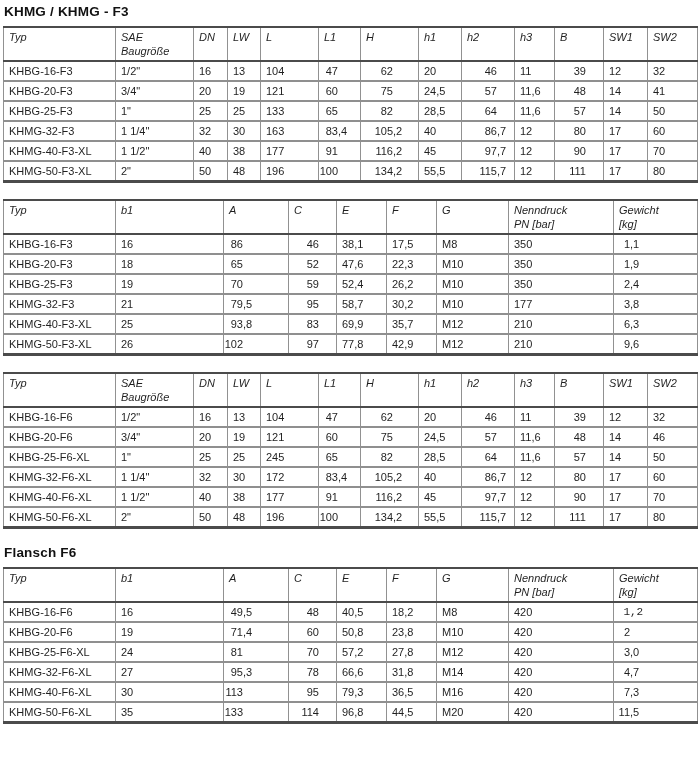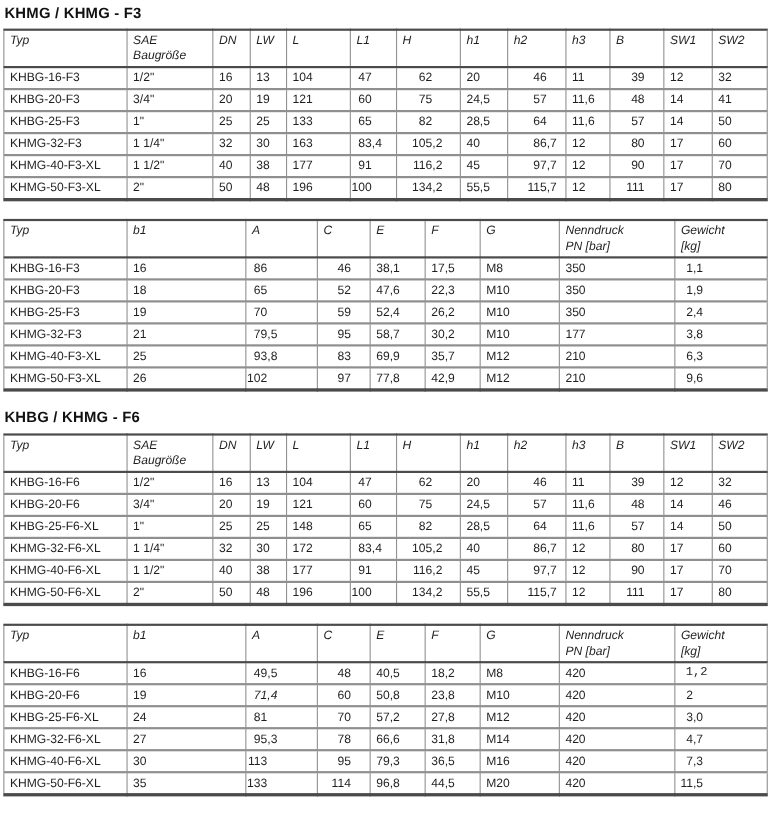--- a/index.html
+++ b/index.html
@@ -293,21 +293,20 @@
           <td>42,9</td>
           <td>M12</td>
           <td>210</td>
           <td style="padding-left: 3px;"><span class="di" style="width: 13px;">9</span><span class="dd">,6</span></td>
         </tr>
       </tbody>
     </table>
 </div>
 
 <div class="section">
-  <h2 class="section-title">KHBG / KHMG - F6</h2>
   <table class="spec">
       <colgroup>
         <col style="width: 112px;">
         <col style="width: 78px;">
         <col style="width: 34px;">
         <col style="width: 33px;">
         <col style="width: 58px;">
         <col style="width: 42px;">
         <col style="width: 58px;">
         <col style="width: 43px;">
@@ -364,21 +363,21 @@
           <td>11,6</td>
           <td style="padding-left: 12px;"><span class="di" style="width: 19px;">48</span></td>
           <td>14</td>
           <td>46</td>
         </tr>
         <tr>
           <td>KHBG-25-F6-XL</td>
           <td>1"</td>
           <td>25</td>
           <td>25</td>
-          <td>148</td>
+          <td>245</td>
           <td style="padding-left: 0px;"><span class="di" style="width: 19px;">65</span></td>
           <td style="padding-left: 13px;"><span class="di" style="width: 19px;">82</span></td>
           <td>28,5</td>
           <td style="padding-left: 16px;"><span class="di" style="width: 19px;">64</span></td>
           <td>11,6</td>
           <td style="padding-left: 12px;"><span class="di" style="width: 19px;">57</span></td>
           <td>14</td>
           <td>50</td>
         </tr>
         <tr>
@@ -424,20 +423,21 @@
           <td>12</td>
           <td style="padding-left: 12px;"><span class="di" style="width: 19px;">111</span></td>
           <td>17</td>
           <td>80</td>
         </tr>
       </tbody>
     </table>
 </div>
 
 <div class="section">
+  <h2 class="section-title">Flansch F6</h2>
   <table class="spec">
       <colgroup>
         <col style="width: 112px;">
         <col style="width: 108px;">
         <col style="width: 65px;">
         <col style="width: 48px;">
         <col style="width: 50px;">
         <col style="width: 50px;">
         <col style="width: 72px;">
         <col style="width: 105px;">
@@ -466,21 +466,21 @@
           <td style="padding-left: 11px;"><span class="di" style="width: 19px;">48</span></td>
           <td>40,5</td>
           <td>18,2</td>
           <td>M8</td>
           <td>420</td>
           <td style="padding-left: 3px; font-family: Liberation Mono, monospace;"><span class="di" style="width: 13px;">1</span><span class="dd">,2</span></td>
         </tr>
         <tr>
           <td>KHBG-20-F6</td>
           <td>19</td>
-          <td style="padding-left: 0px; font-style: italic;"><span class="di" style="width: 19px;">71</span><span class="dd">,4</span></td>
+          <td style="padding-left: 0px;"><span class="di" style="width: 19px;">71</span><span class="dd">,4</span></td>
           <td style="padding-left: 11px;"><span class="di" style="width: 19px;">60</span></td>
           <td>50,8</td>
           <td>23,8</td>
           <td>M10</td>
           <td>420</td>
           <td style="padding-left: 3px;"><span class="di" style="width: 13px;">2</span></td>
         </tr>
         <tr>
           <td>KHBG-25-F6-XL</td>
           <td>24</td>

